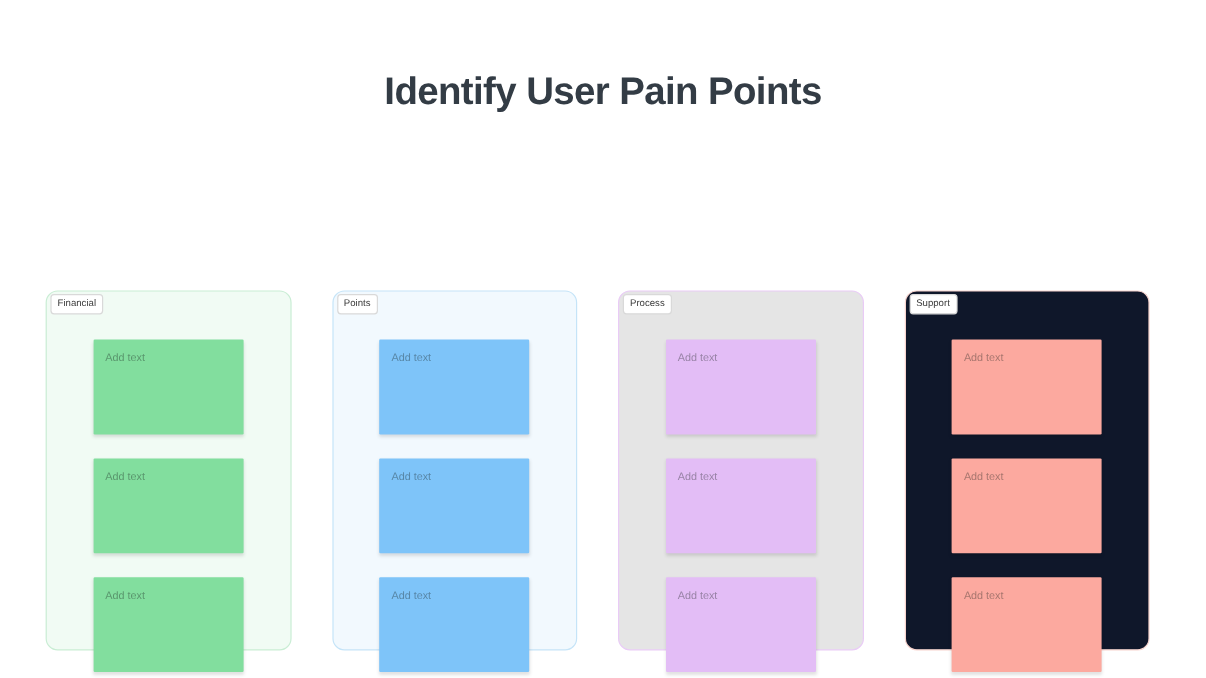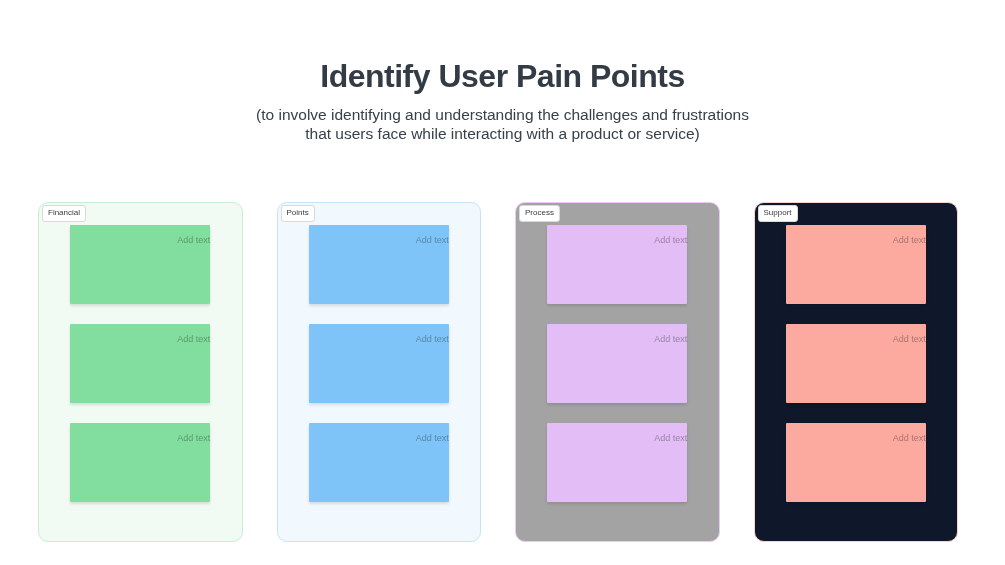--- a/index.html
+++ b/index.html
@@ -36,58 +36,54 @@
     left: 38px; top: 202px;
     width: 920px; height: 340px;
     display: flex;
     gap: 34px;
   }
   .column {
     position: relative;
     flex: 1 1 0;
     border: 1px solid transparent;
     border-radius: 10px;
-    padding-top: 22px;
+    padding-top: 40px;
+    margin-top: 40px;
   }
   .chip {
     position: absolute;
     top: 2px; left: 3px;
     background: #ffffff;
     border: 1px solid #d9d9d9;
     border-radius: 3px;
     padding: 2px 5px 3px 5px;
     font-size: 8px;
     line-height: 10px;
     color: #3a3a3a;
     white-space: nowrap;
   }
   .card {
-    width: 140px; height: 79px;
+    width: 125px; height: 79px;
     margin: 0 auto 20px auto;
     border-radius: 1px;
     box-shadow: 0 2px 3px rgba(0,0,0,0.12);
     cursor: pointer;
-    text-align: right;
   }
   .card-text {
     display: block;
     padding: 10px 0 0 10px;
     font-size: 9px;
     color: rgba(20,30,25,0.38);
   }
 </style>
 </head>
 <body>
 
 <div class="header">
   <h1 class="title">Identify User Pain Points</h1>
-  <p class="subtitle">
-    <span>(to involve identifying and understanding the challenges and frustrations</span><br>
-    <span>that users face while interacting with a product or service)</span>
-  </p>
 </div>
 
 <div class="board">
 
   <div class="column" style="background: rgb(241, 251, 244); border-color: rgb(201, 237, 212);">
     <span class="chip">Financial</span>
     <div class="card" style="background: rgb(130, 222, 158);">
       <span class="card-text">Add text</span>
     </div>
     <div class="card" style="background: rgb(130, 222, 158);">
@@ -104,21 +100,21 @@
       <span class="card-text">Add text</span>
     </div>
     <div class="card" style="background: rgb(126, 196, 249);">
       <span class="card-text">Add text</span>
     </div>
     <div class="card" style="background: rgb(126, 196, 249);">
       <span class="card-text">Add text</span>
     </div>
   </div>
 
-  <div class="column" style="background: #a3a3a3; border-color: rgb(233, 203, 246);">
+  <div class="column" style="background: #e5e5e5; border-color: rgb(233, 203, 246);">
     <span class="chip">Process</span>
     <div class="card" style="background: rgb(227, 189, 246);">
       <span class="card-text">Add text</span>
     </div>
     <div class="card" style="background: rgb(227, 189, 246);">
       <span class="card-text">Add text</span>
     </div>
     <div class="card" style="background: rgb(227, 189, 246);">
       <span class="card-text">Add text</span>
     </div>

